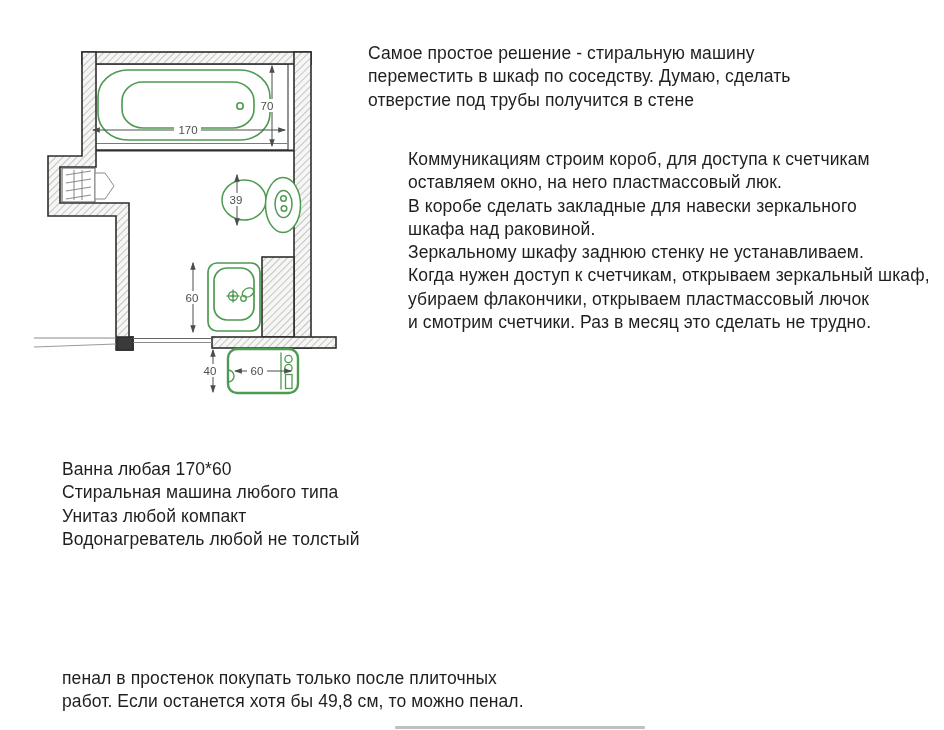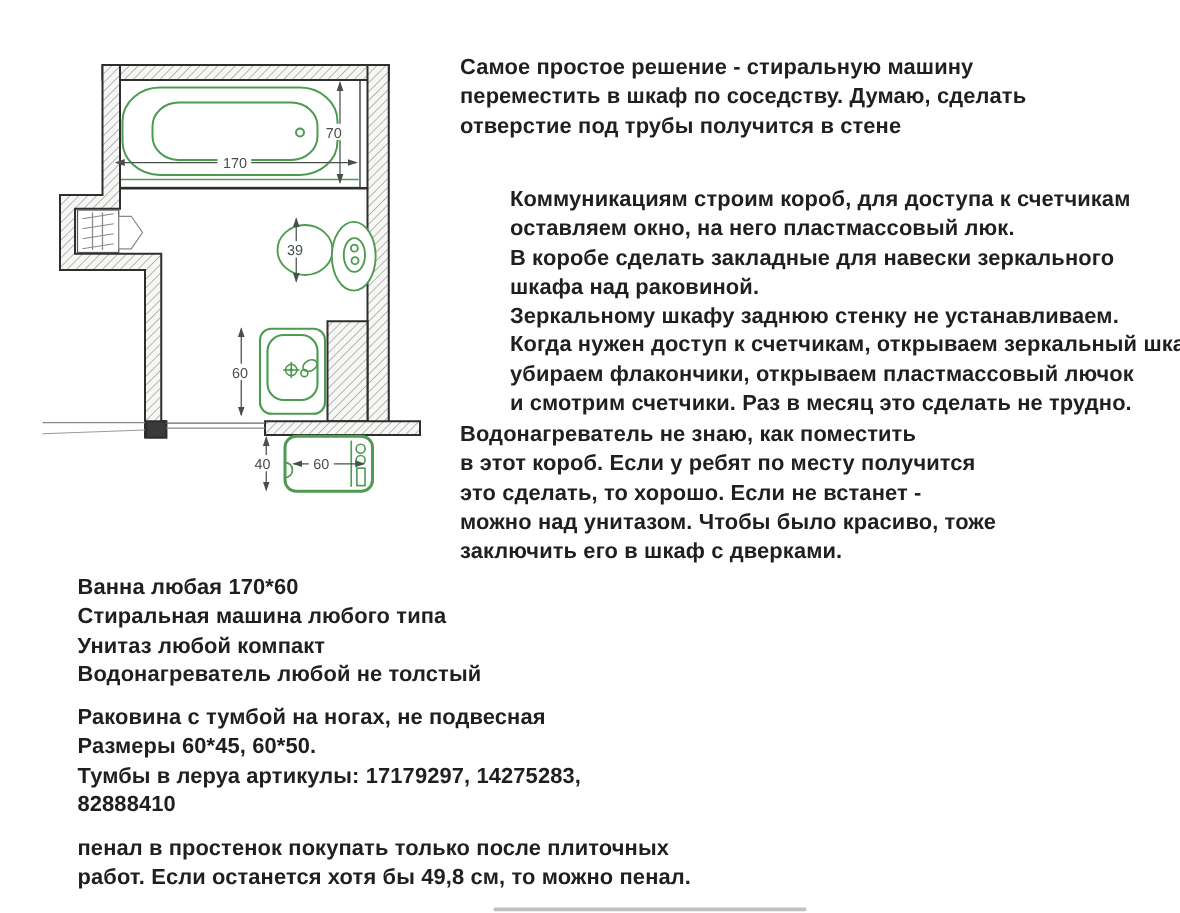--- a/index.html
+++ b/index.html
@@ -2,21 +2,21 @@
 <html style="--green: #4d9b50; --wall: #2e2e2e; --hatch: #9b9b9b; --dim: #47504a; --ink: #1f1f1f;"><head>
 <meta charset="utf-8">
 <style>
   html,body{margin:0;padding:0;background:#fff;}
   .canvas{
     position:relative;width:944px;height:730px;background:#ffffff;overflow:hidden;
     font-family:"Liberation Sans","DejaVu Sans",sans-serif;color:var(--ink,#1f1f1f);
   }
   .note{
     position:absolute;font-size:17.5px;line-height:23.3px;white-space:pre;
-    letter-spacing:.1px;color:var(--ink,#1f1f1f);font-weight:bold;
+    letter-spacing:.1px;color:var(--ink,#1f1f1f);
   }
   .note-right{left:368px;width:575px;}
   .note-bottom{left:62px;width:560px;}
   #p1{top:42px;}
   #p2{top:148px;margin-left:40px;}
   #p3{top:336px;}
   #b1{top:458px;}
   #b2{top:562px;}
   #b3{top:667px;}
   .plan-wrap{position:absolute;left:0;top:0;width:340px;height:420px;}
@@ -143,31 +143,22 @@
 переместить в шкаф по соседству. Думаю, сделать
 отверстие под трубы получится в стене</div>
   <div class="note note-right" id="p2">Коммуникациям строим короб, для доступа к счетчикам
 оставляем окно, на него пластмассовый люк.
 В коробе сделать закладные для навески зеркального
 шкафа над раковиной.
 Зеркальному шкафу заднюю стенку не устанавливаем.
 Когда нужен доступ к счетчикам, открываем зеркальный шкаф,
 убираем флакончики, открываем пластмассовый лючок
 и смотрим счетчики. Раз в месяц это сделать не трудно.</div>
-  <div class="note note-right" id="p3">Водонагреватель не знаю, как поместить
-в этот короб. Если у ребят по месту получится
-это сделать, то хорошо. Если не встанет -
-можно над унитазом. Чтобы было красиво, тоже
-заключить его в шкаф с дверками.</div>
 
   <div class="note note-bottom" id="b1">Ванна любая 170*60
 Стиральная машина любого типа
 Унитаз любой компакт
 Водонагреватель любой не толстый</div>
-  <div class="note note-bottom" id="b2">Раковина с тумбой на ногах, не подвесная
-Размеры 60*45, 60*50.
-Тумбы в леруа артикулы: 17179297, 14275283,
-82888410</div>
   <div class="note note-bottom" id="b3">пенал в простенок покупать только после плиточных
 работ. Если останется хотя бы 49,8 см, то можно пенал.</div>
 
   <div class="bottom-artifact"></div>
 </div>
 
 </body></html>

